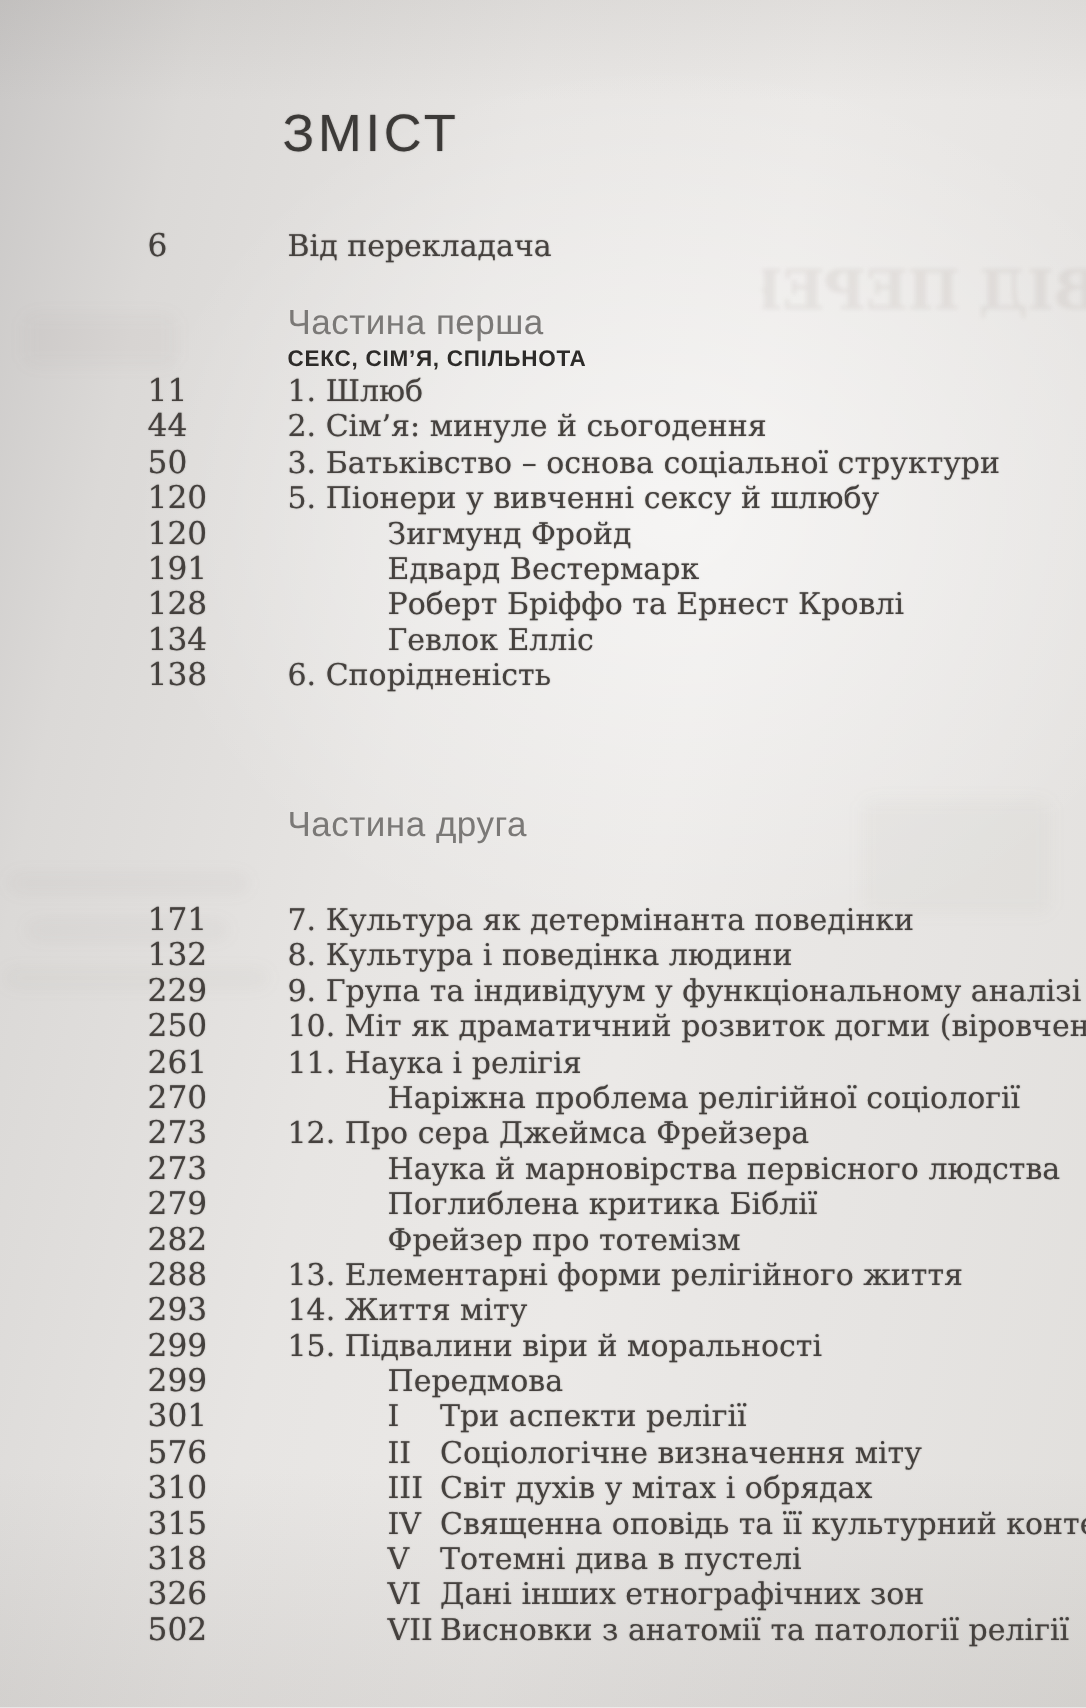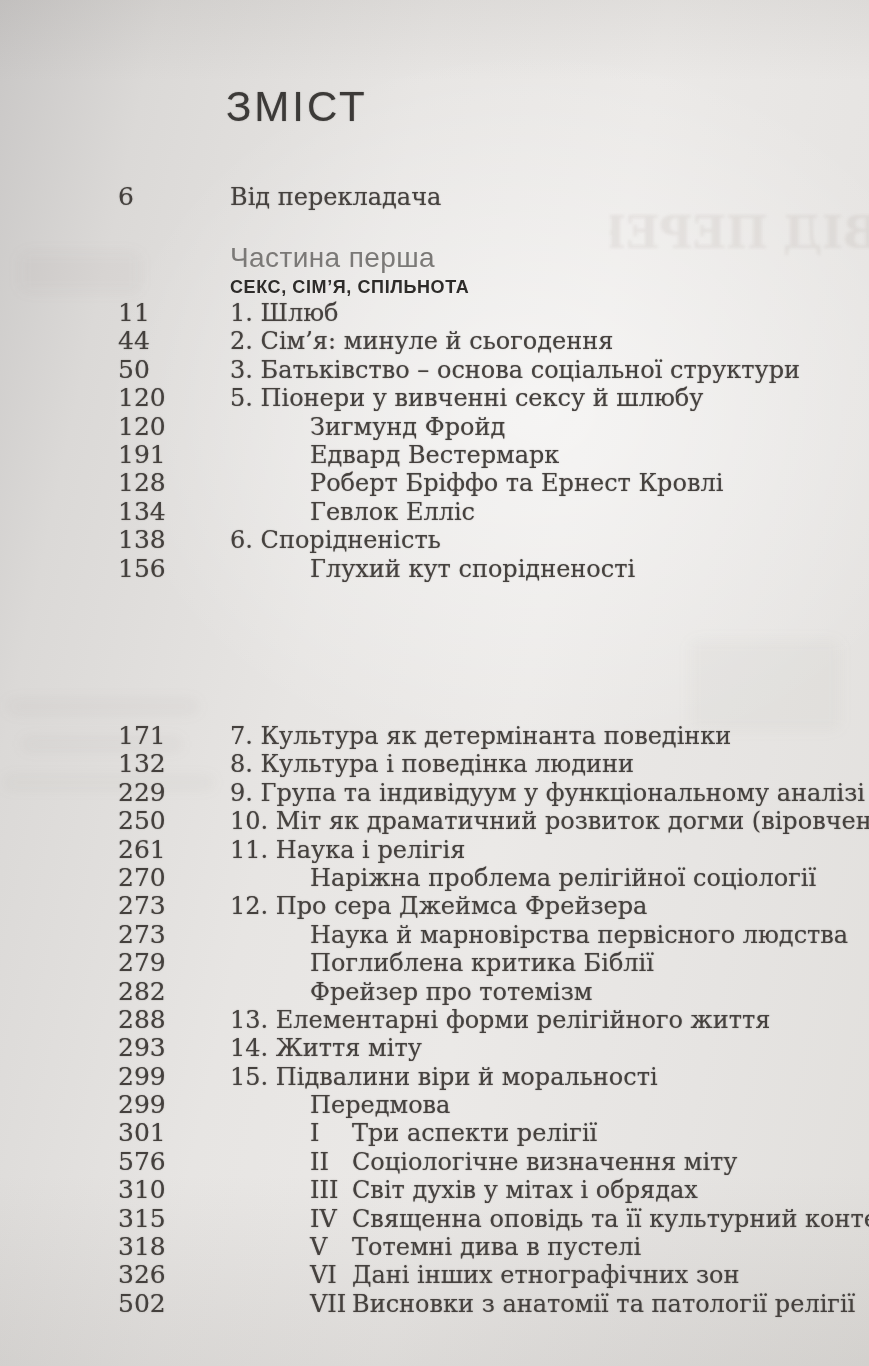--- a/index.html
+++ b/index.html
@@ -95,24 +95,24 @@
   <div class="list list1 softink">
     <div class="row"><span class="num">11</span><span class="txt">1. Шлюб</span></div>
     <div class="row"><span class="num">44</span><span class="txt">2. Сім’я: минуле й сьогодення</span></div>
     <div class="row"><span class="num">50</span><span class="txt">3. Батьківство – основа соціальної структури</span></div>
     <div class="row"><span class="num">120</span><span class="txt">5. Піонери у вивченні сексу й шлюбу</span></div>
     <div class="row"><span class="num">120</span><span class="txt ind">Зигмунд Фройд</span></div>
     <div class="row"><span class="num">191</span><span class="txt ind">Едвард Вестермарк</span></div>
     <div class="row"><span class="num">128</span><span class="txt ind">Роберт Бріффо та Ернест Кровлі</span></div>
     <div class="row"><span class="num">134</span><span class="txt ind">Гевлок Елліс</span></div>
     <div class="row"><span class="num">138</span><span class="txt">6. Спорідненість</span></div>
-    <div class="row"><span class="num">156</span><span class="txt ind">Глухий кут спорідненості</span></div>
   </div>
 
   <div class="part part2">
+    <div class="kicker">Частина друга</div>
   </div>
 
   <div class="list list2 softink">
     <div class="row"><span class="num">171</span><span class="txt">7. Культура як детермінанта поведінки</span></div>
     <div class="row"><span class="num">132</span><span class="txt">8. Культура і поведінка людини</span></div>
     <div class="row"><span class="num">229</span><span class="txt">9. Група та індивідуум у функціональному аналізі</span></div>
     <div class="row"><span class="num">250</span><span class="txt">10. Міт як драматичний розвиток догми (віровчення)</span></div>
     <div class="row"><span class="num">261</span><span class="txt">11. Наука і релігія</span></div>
     <div class="row"><span class="num">270</span><span class="txt ind">Наріжна проблема релігійної соціології</span></div>
     <div class="row"><span class="num">273</span><span class="txt">12. Про сера Джеймса Фрейзера</span></div>

